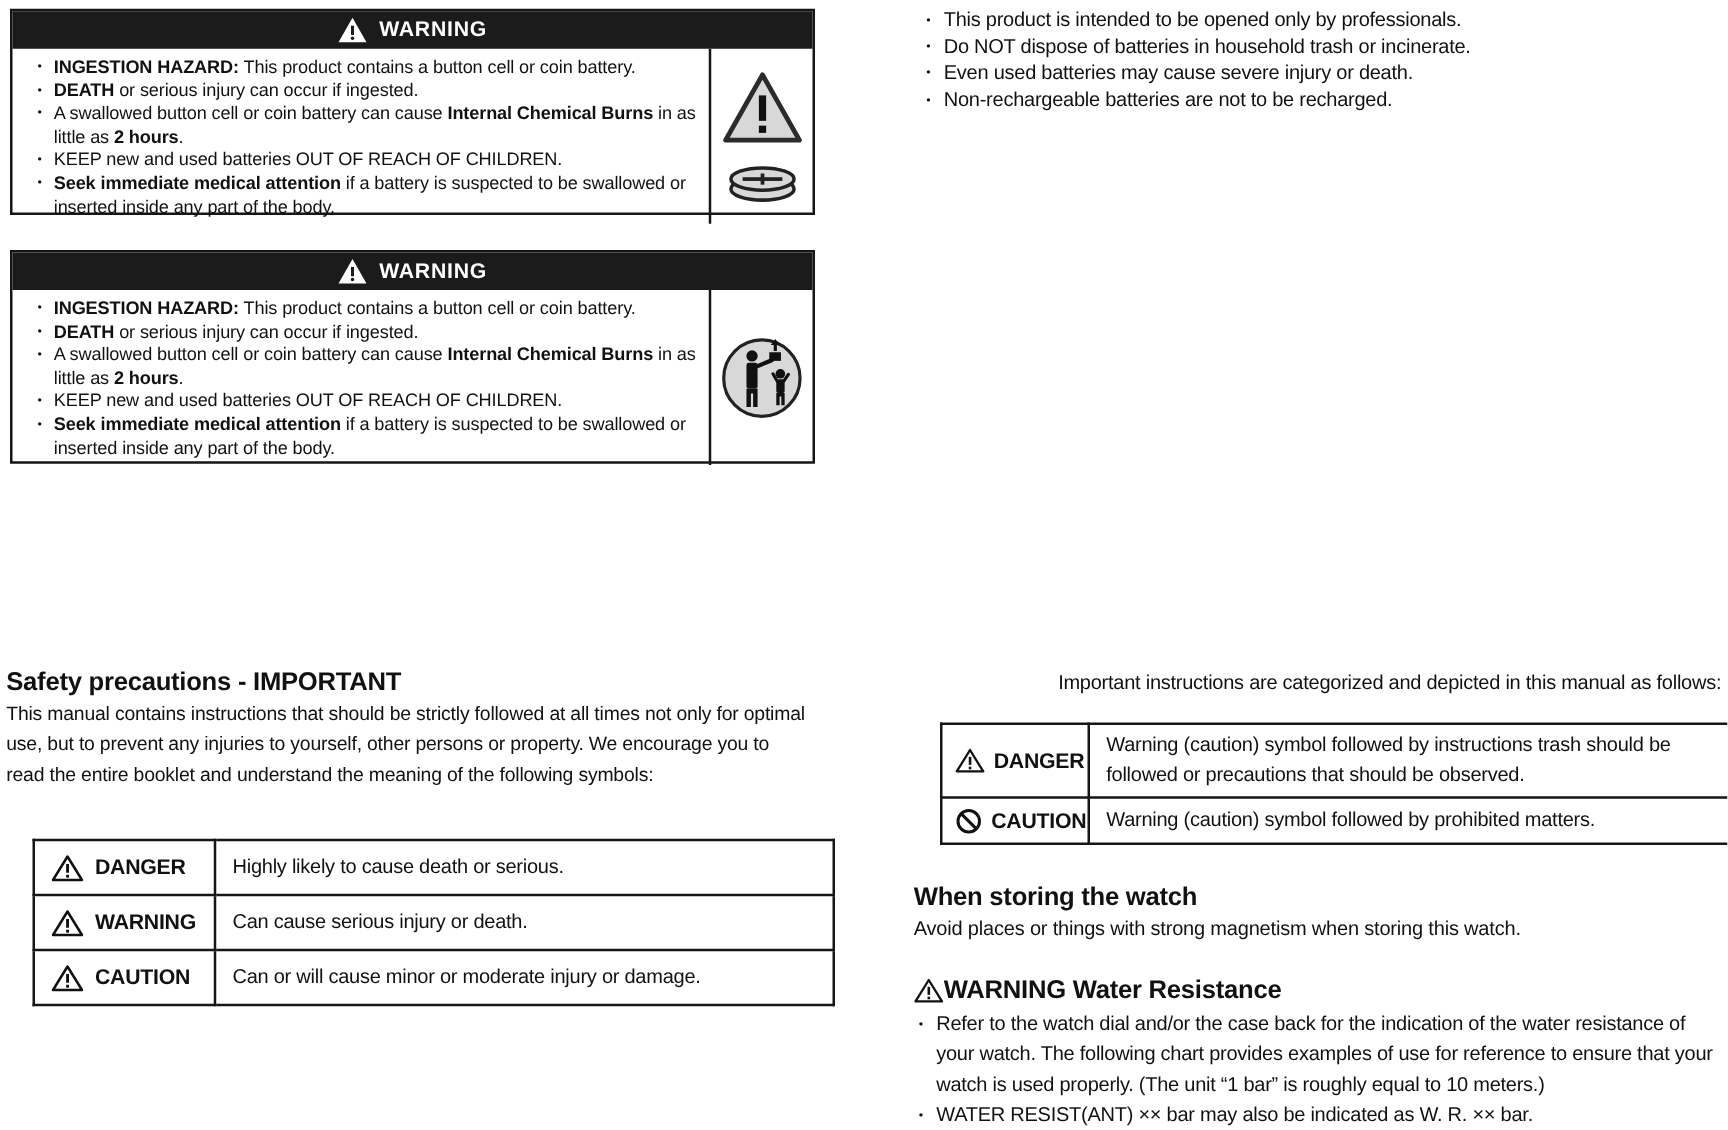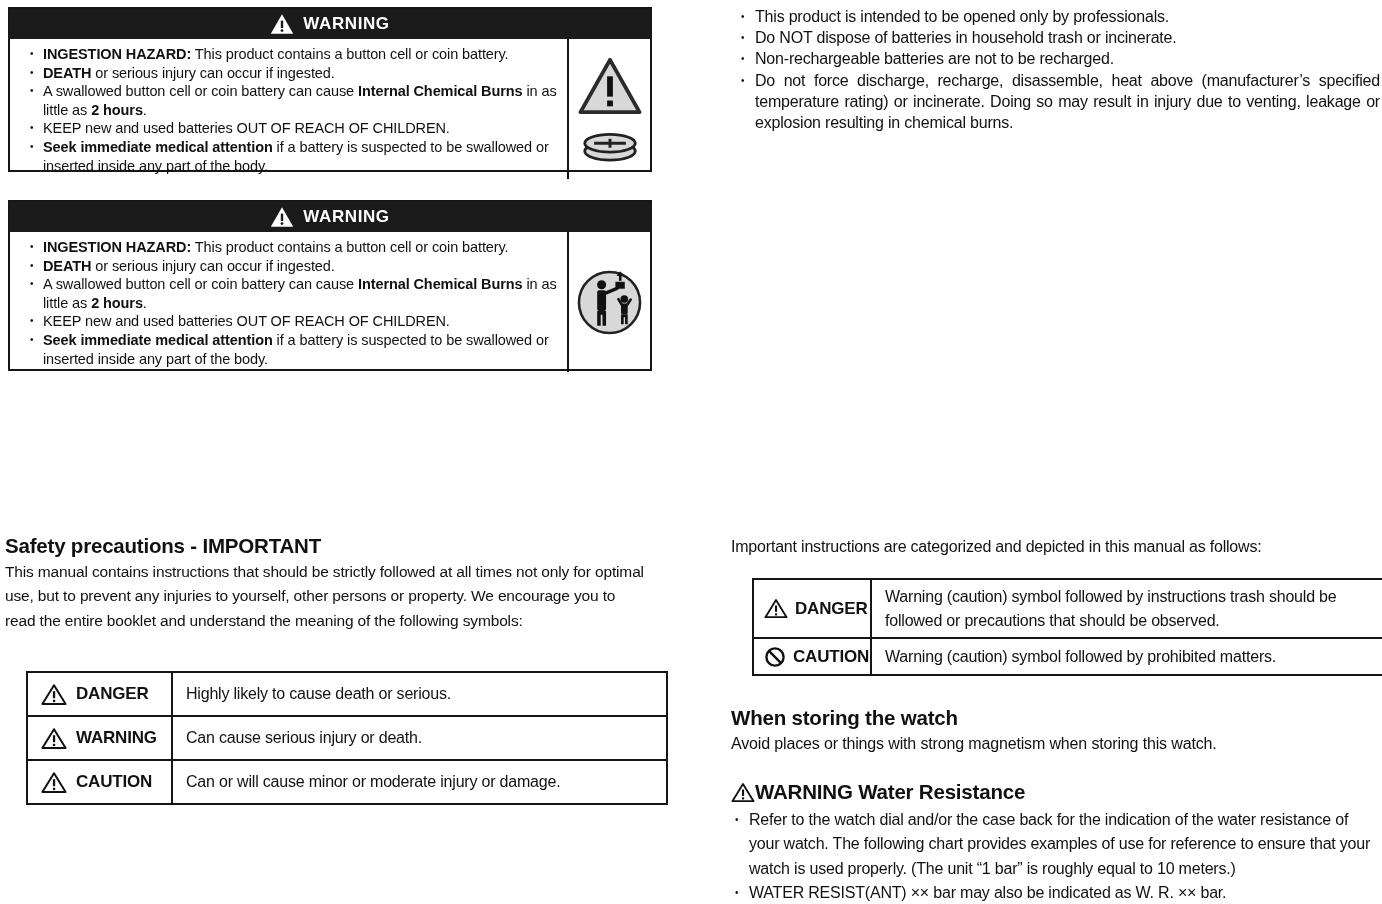--- a/index.html
+++ b/index.html
@@ -141,22 +141,22 @@
             <path d="M45.7 46 v10 h2.7 v-7 h1.4 v7 h2.7 v-10 Z" fill="#111"></path>
           </svg>
         </span>
       </div>
     </div>
   </section>
 
   <ul class="blist right-top justify">
     <li>This product is intended to be opened only by professionals.</li>
     <li>Do NOT dispose of batteries in household trash or incinerate.</li>
+    <li>Even used batteries may cause severe injury or death.</li>
     <li>Non-rechargeable batteries are not to be recharged.</li>
-    <li>Do not force discharge, recharge, disassemble, heat above (manufacturer’s specified temperature rating) or incinerate. Doing so may result in injury due to venting, leakage or explosion resulting in chemical burns.</li>
   </ul>
 
   <section class="left-bottom">
     <h2 class="h1">Safety precautions - IMPORTANT</h2>
     <p class="para body-text" style="margin:0;">This manual contains instructions that should be strictly followed at all times not only for optimal use, but to prevent any injuries to yourself, other persons or property. We encourage you to read the entire booklet and understand the meaning of the following symbols:</p>
     <table class="sym-table tbl-left">
       <colgroup>
           <col style="width:145px">
           <col>
         </colgroup>
@@ -198,21 +198,21 @@
                 <span>CAUTION</span>
               </div>
             </td>
           <td class="desc-cell">Can or will cause minor or moderate injury or damage.</td>
         </tr>
       </tbody>
     </table>
   </section>
 
   <section class="right-bottom">
-    <p class="rb-intro" style="margin:0;">Important instructions are categorized and depicted in this manual as follows:</p>
+    <p class="rb-intro" style="margin:0;text-align:right;">Important instructions are categorized and depicted in this manual as follows:</p>
 
     <table class="sym-table tbl-right">
       <colgroup>
           <col style="width:118px">
           <col>
         </colgroup>
       <tbody>
         <tr style="height:59px;">
           <td>
               <div class="sym-cell" style="padding-left:9px;gap:7px;">

